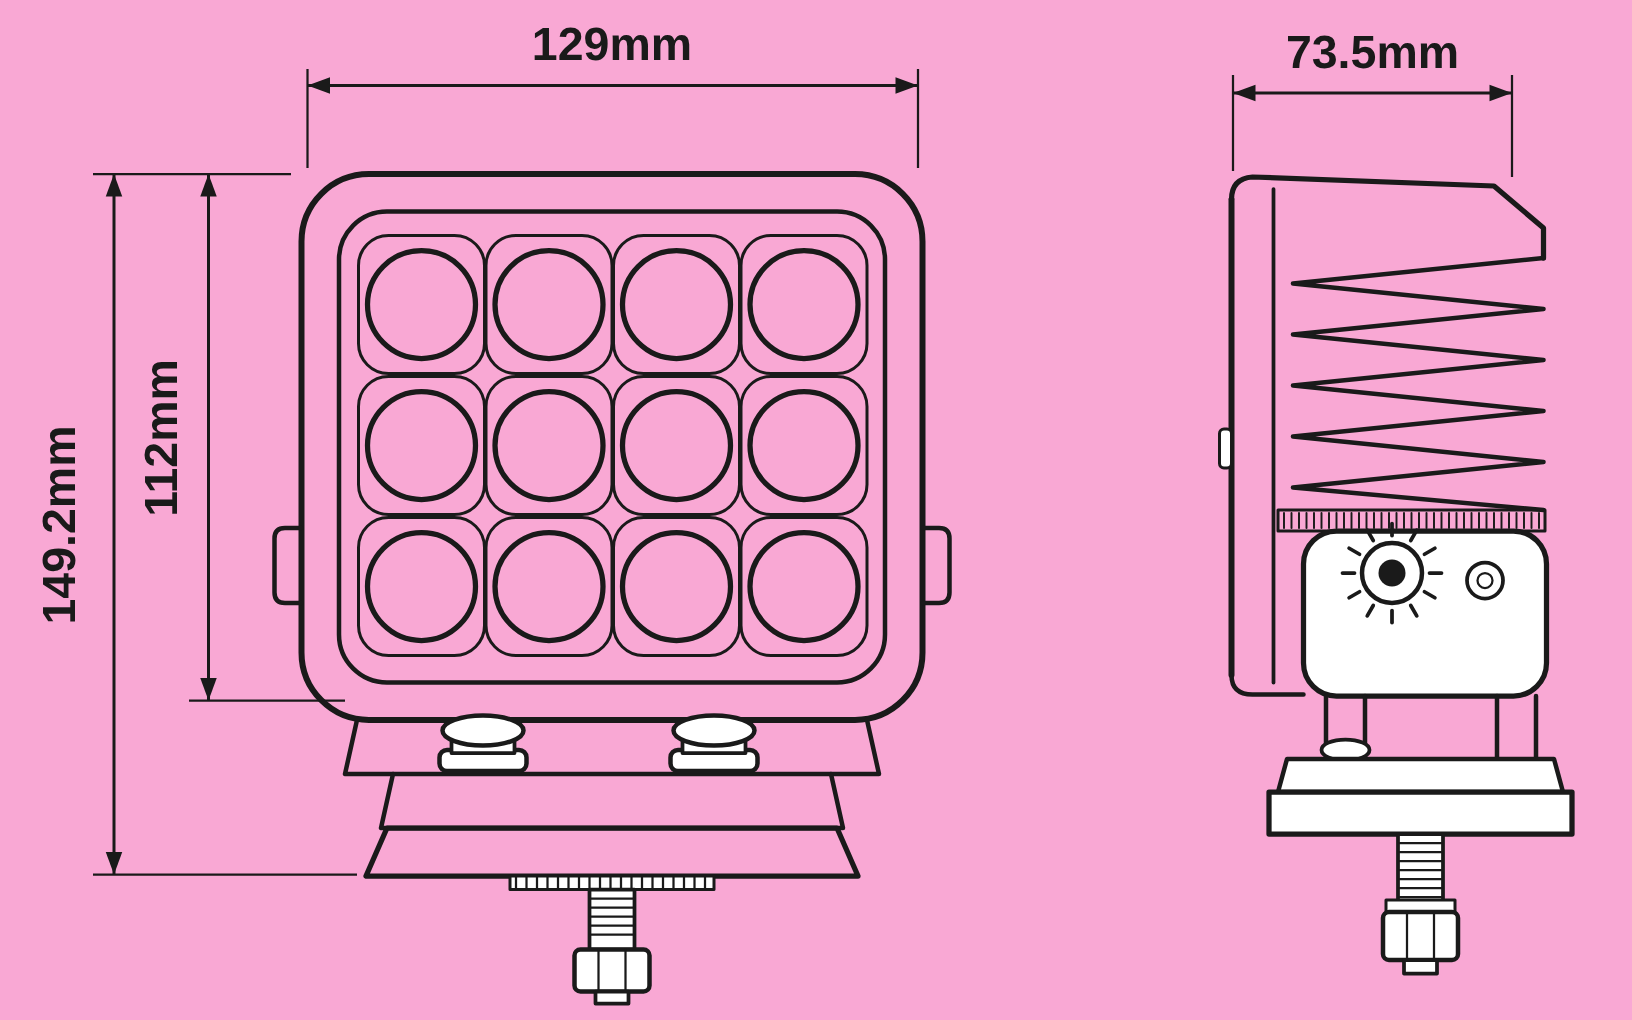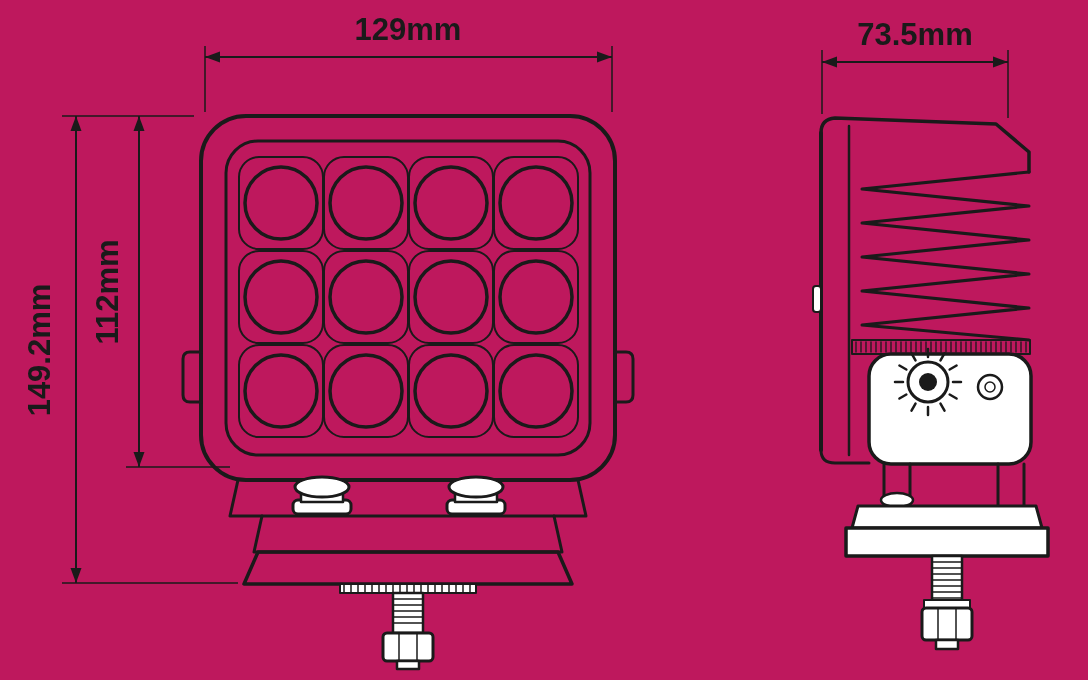--- a/index.html
+++ b/index.html
@@ -1,16 +1,16 @@
 <!DOCTYPE html>
 <html><head>
 <meta charset="utf-8">
 <style>
   html,body{margin:0;padding:0;background:#ffffff;}
-  .page{width:1088px;height:680px;position:relative;background:#be185d;overflow:hidden;}
+  .page{width:1088px;height:680px;position:relative;background:#f9a8d4;overflow:hidden;}
   svg{display:block;}
   text{font-family:"Liberation Sans",sans-serif;font-weight:bold;font-size:31px;}
 </style>
 </head>
 <body>
 
 <div class="page">
 <svg width="1088" height="680" viewBox="0 0 1088 680">
 
   <g stroke="#1a1a1a" fill="none" stroke-linecap="round" stroke-linejoin="round">

